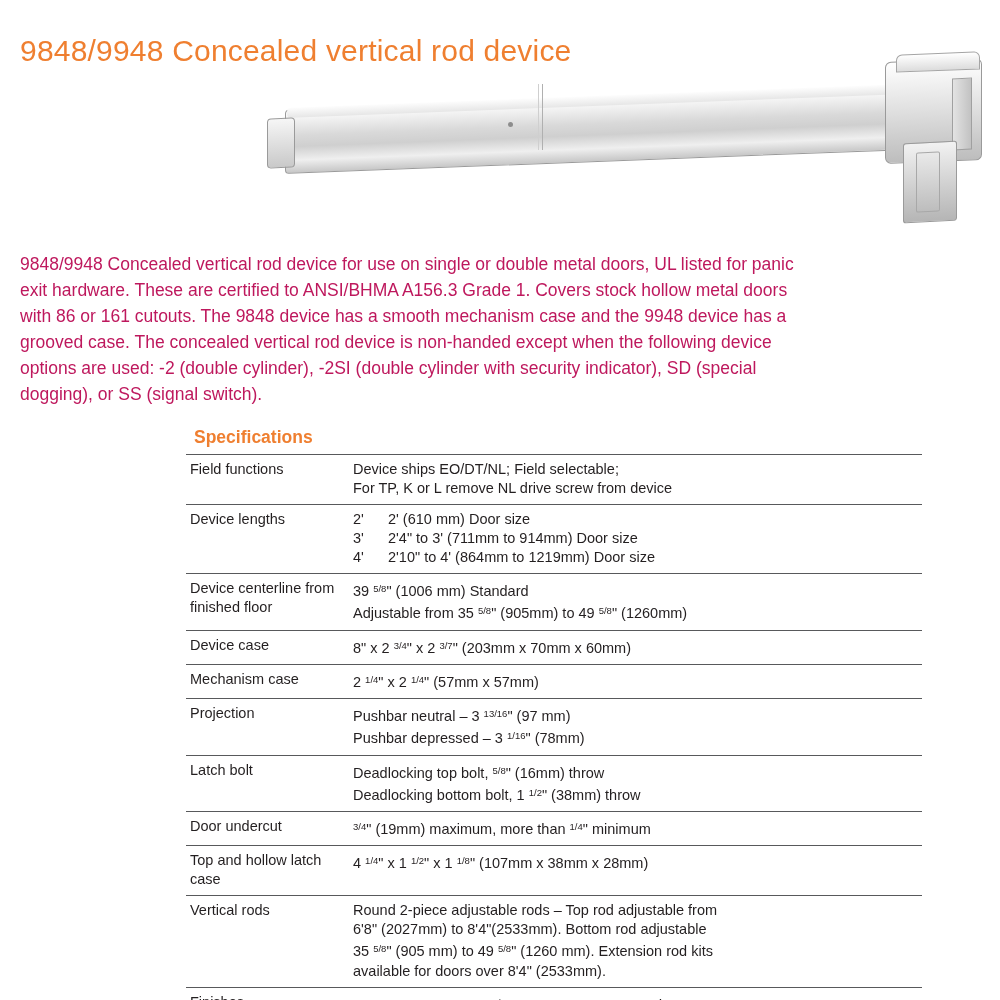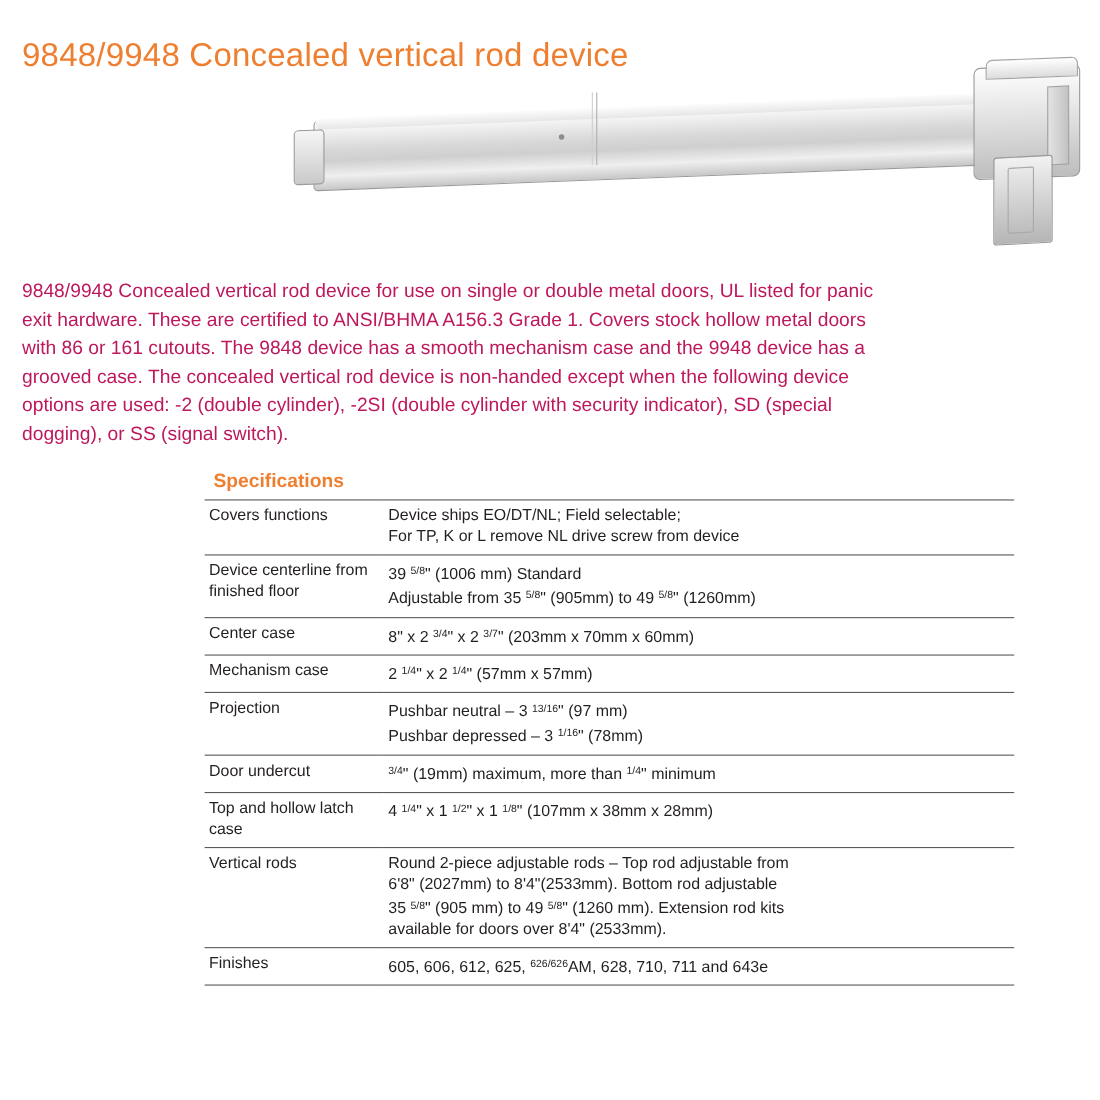--- a/index.html
+++ b/index.html
@@ -234,50 +234,65 @@
     <div class="pb-mount-inner"></div>
   </div>
 
   <p class="body-copy">9848/9948 Concealed vertical rod device for use on single or double metal doors, UL listed for panic exit hardware. These are certified to ANSI/BHMA A156.3 Grade 1. Covers stock hollow metal doors with 86 or 161 cutouts. The 9848 device has a smooth mechanism case and the 9948 device has a grooved case. The concealed vertical rod device is non-handed except when the following device options are used: -2 (double cylinder), -2SI (double cylinder with security indicator), SD (special dogging), or SS (signal switch).</p>
 
   <div class="spec-wrap">
     <div class="spec-heading">Specifications</div>
     <table class="spec">
       <tbody id="spec-body">
           <tr>
-            <td class="label">Covers functions</td>
+            <td class="label">Field functions</td>
             <td class="value">
               <span class="val-line">Device ships EO/DT/NL; Field selectable;</span>
               <span class="val-line">For TP, K or L remove NL drive screw from device</span>
             </td>
           </tr>
           <tr>
+            <td class="label">Device lengths</td>
+            <td class="value">
+              <span class="val-line">2'      2' (610 mm) Door size</span>
+              <span class="val-line">3'      2'4" to 3' (711mm to 914mm) Door size</span>
+              <span class="val-line">4'      2'10" to 4' (864mm to 1219mm) Door size</span>
+            </td>
+          </tr>
+          <tr>
             <td class="label">Device centerline from finished floor</td>
             <td class="value">
               <span class="val-line">39 <sup class="frac">5/8</sup>" (1006 mm) Standard</span>
               <span class="val-line">Adjustable from 35 <sup class="frac">5/8</sup>" (905mm) to 49 <sup class="frac">5/8</sup>" (1260mm)</span>
             </td>
           </tr>
           <tr>
-            <td class="label">Center case</td>
+            <td class="label">Device case</td>
             <td class="value">
               <span class="val-line">8" x 2 <sup class="frac">3/4</sup>" x 2 <sup class="frac">3/7</sup>" (203mm x 70mm x 60mm)</span>
             </td>
           </tr>
           <tr>
             <td class="label">Mechanism case</td>
             <td class="value">
               <span class="val-line">2 <sup class="frac">1/4</sup>" x 2 <sup class="frac">1/4</sup>" (57mm x 57mm)</span>
             </td>
           </tr>
           <tr>
             <td class="label">Projection</td>
             <td class="value">
               <span class="val-line">Pushbar neutral – 3 <sup class="frac">13/16</sup>" (97 mm)</span>
               <span class="val-line">Pushbar depressed – 3 <sup class="frac">1/16</sup>" (78mm)</span>
+            </td>
+          </tr>
+          <tr>
+            <td class="label">Latch bolt</td>
+            <td class="value">
+              <span class="val-line">Deadlocking top bolt, <sup class="frac">5/8</sup>" (16mm) throw</span>
+              <span class="val-line">Deadlocking bottom bolt, 1 <sup class="frac">1/2</sup>" (38mm) throw</span>
             </td>
           </tr>
           <tr>
             <td class="label">Door undercut</td>
             <td class="value">
               <span class="val-line"><sup class="frac">3/4</sup>" (19mm) maximum, more than <sup class="frac">1/4</sup>" minimum</span>
             </td>
           </tr>
           <tr>
             <td class="label">Top and hollow latch case</td>

